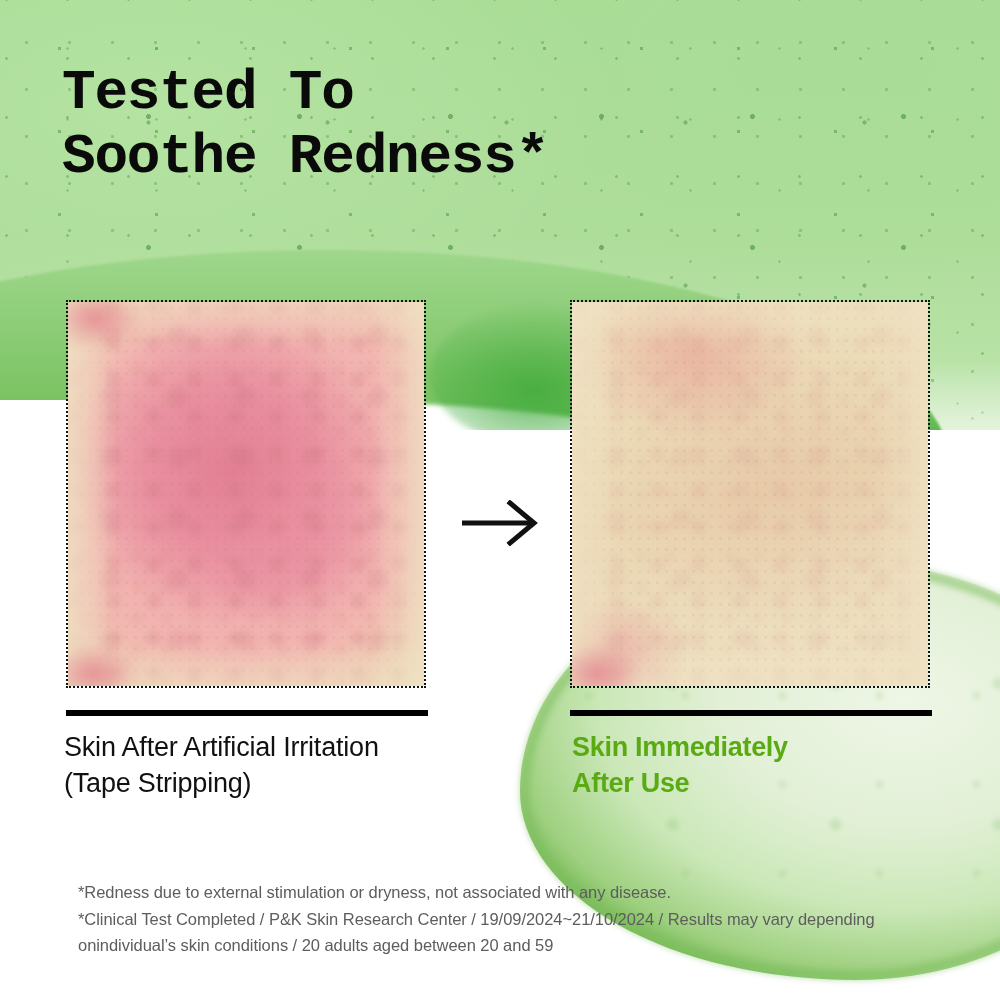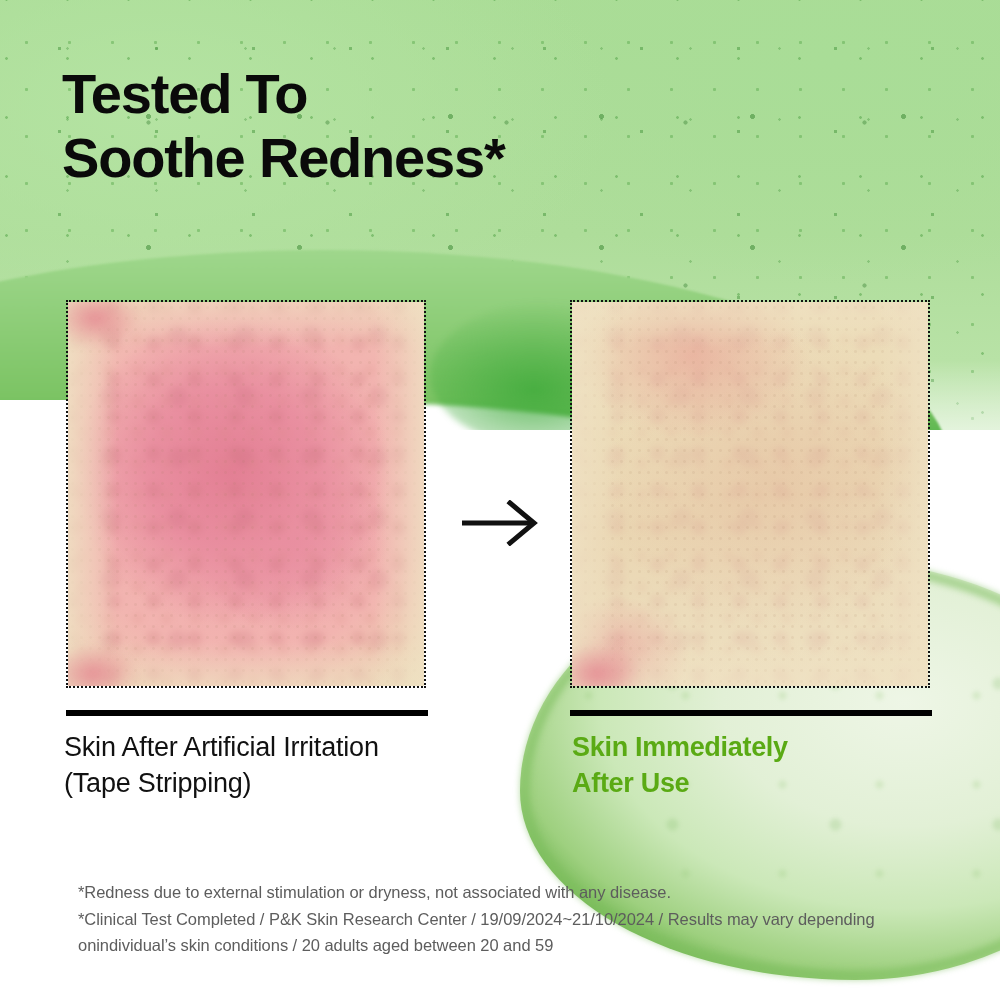--- a/index.html
+++ b/index.html
@@ -161,20 +161,21 @@
     position: absolute;
     left: 62px;
     top: 62px;
     margin: 0;
     color: #0a0a0a;
     font-size: 56px;
     font-weight: bold;
     line-height: 1.14;
     letter-spacing: -1.2px;
     white-space: pre-line;
+    font-family: Liberation Mono, monospace;
   }
 
   
   .panel {
     position: absolute;
     top: 300px;
     width: 360px;
     height: 388px;
     border: 2px dotted #111111;
     box-sizing: border-box;

